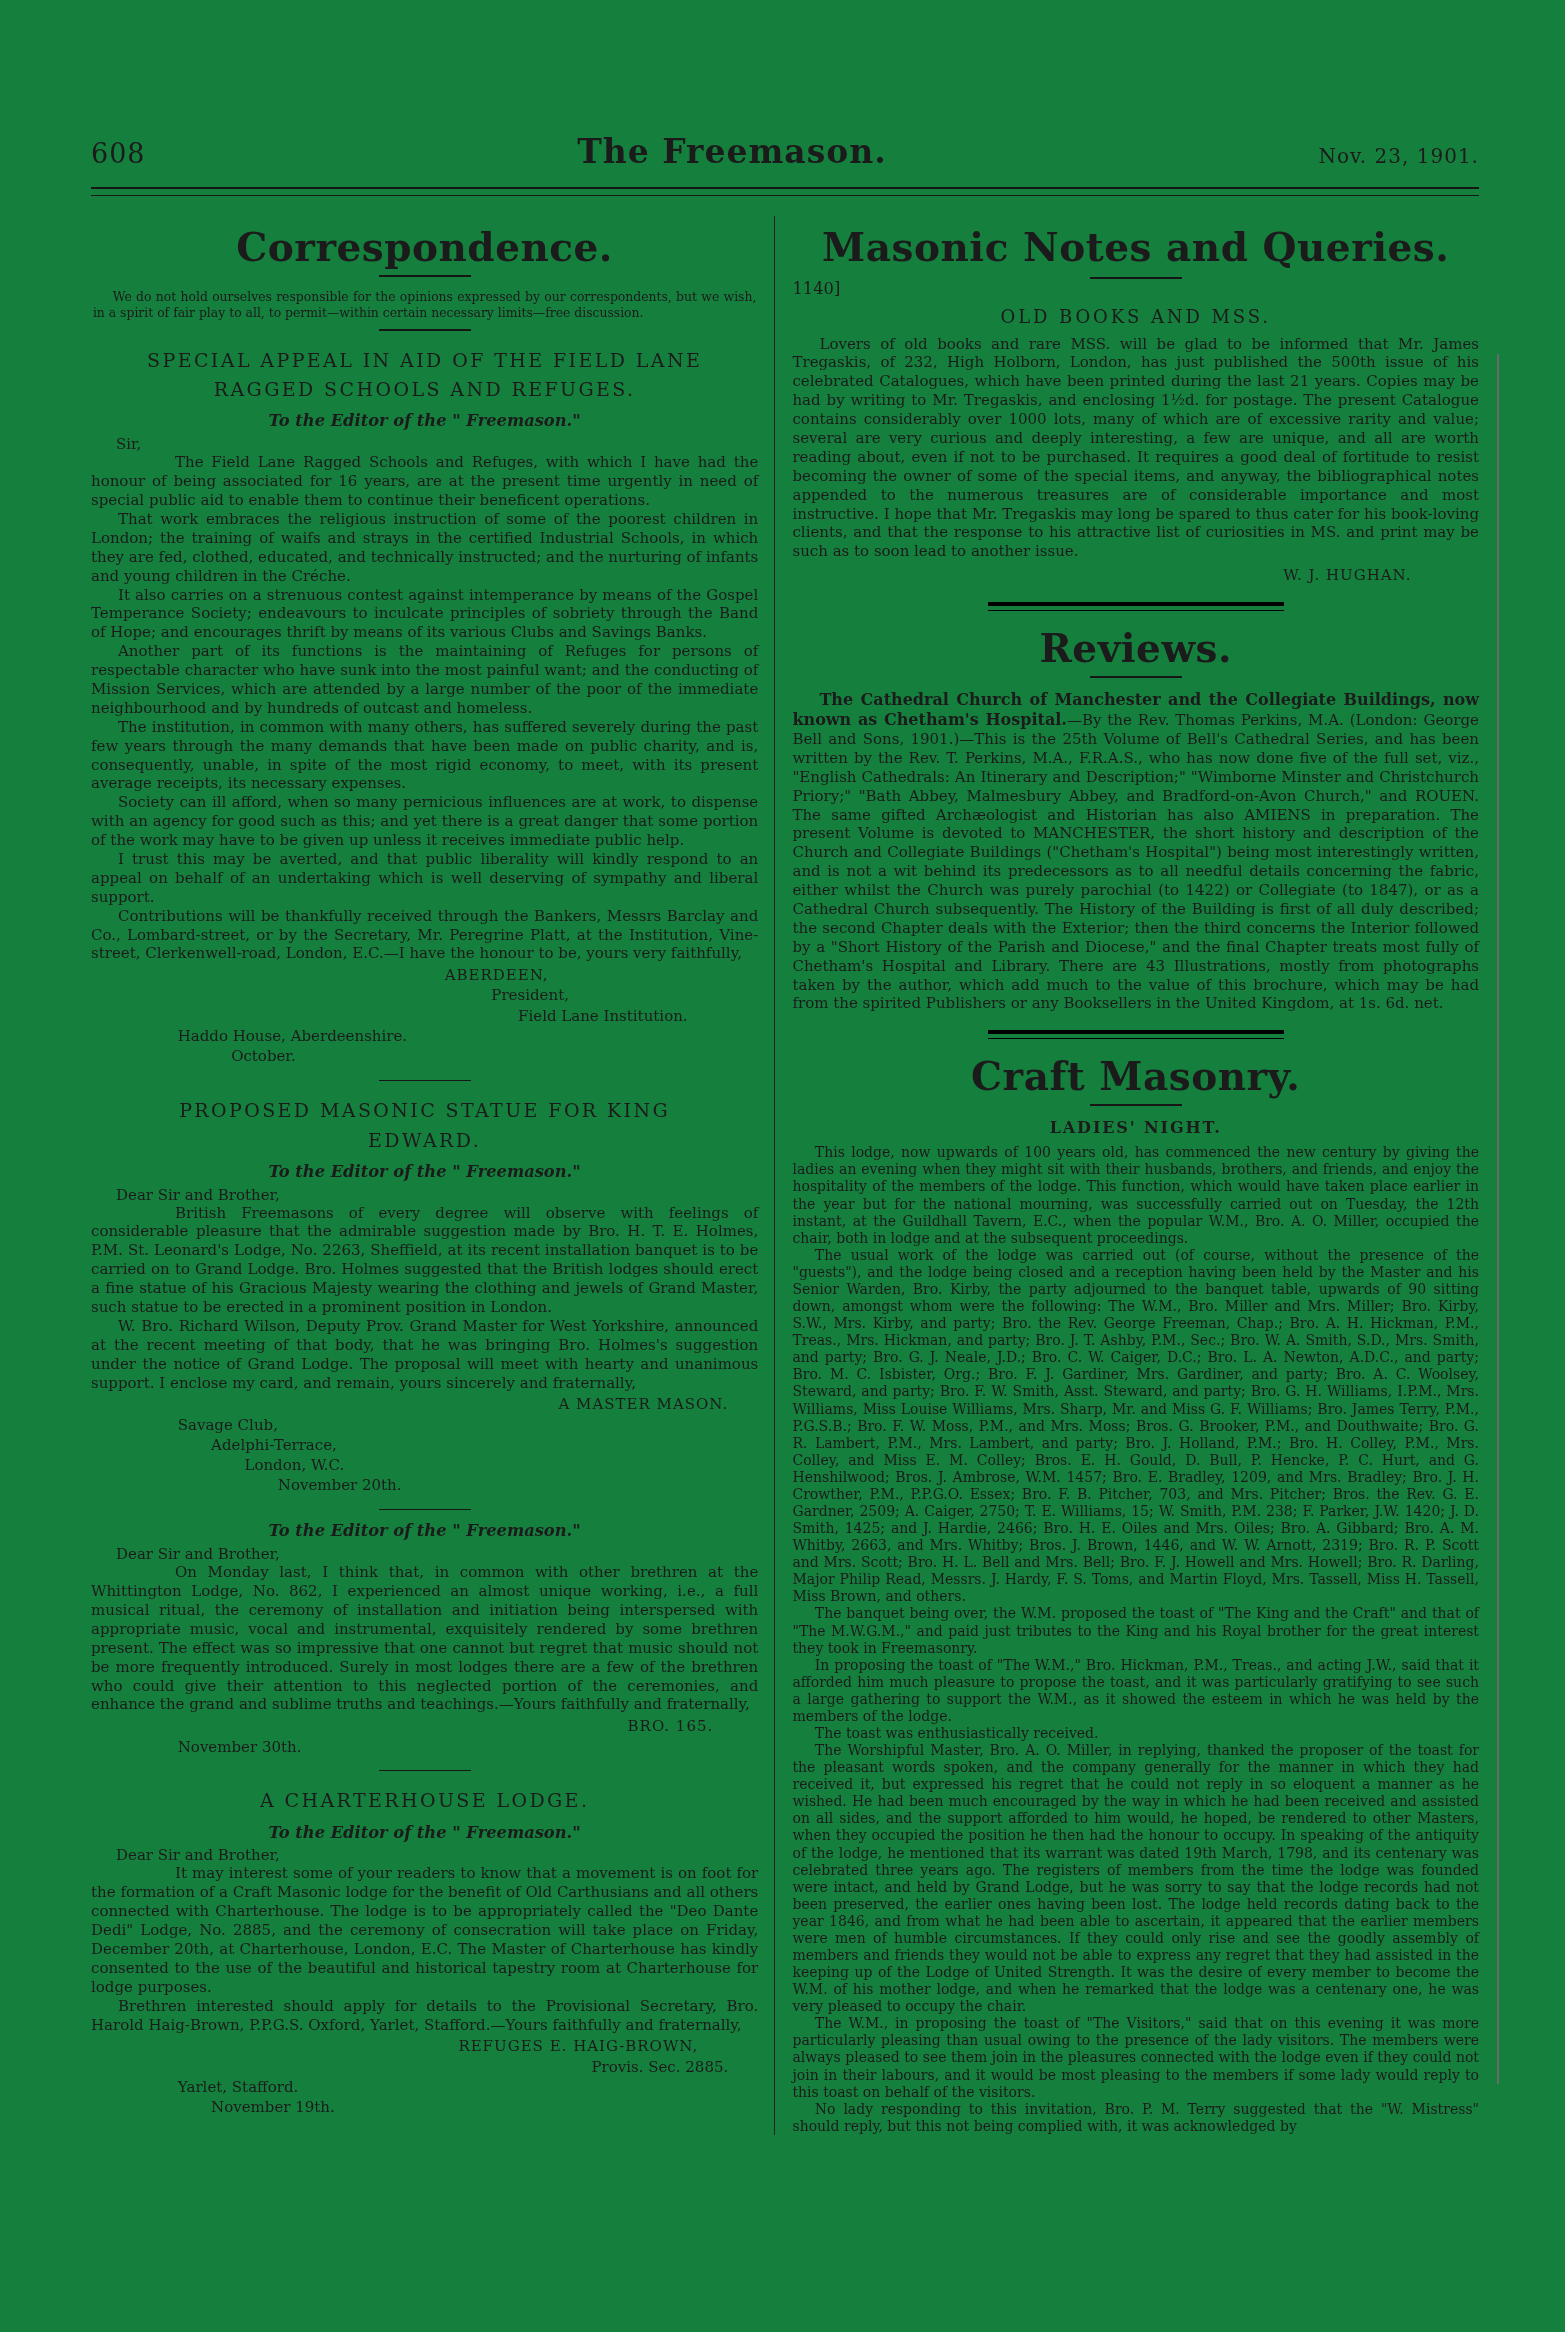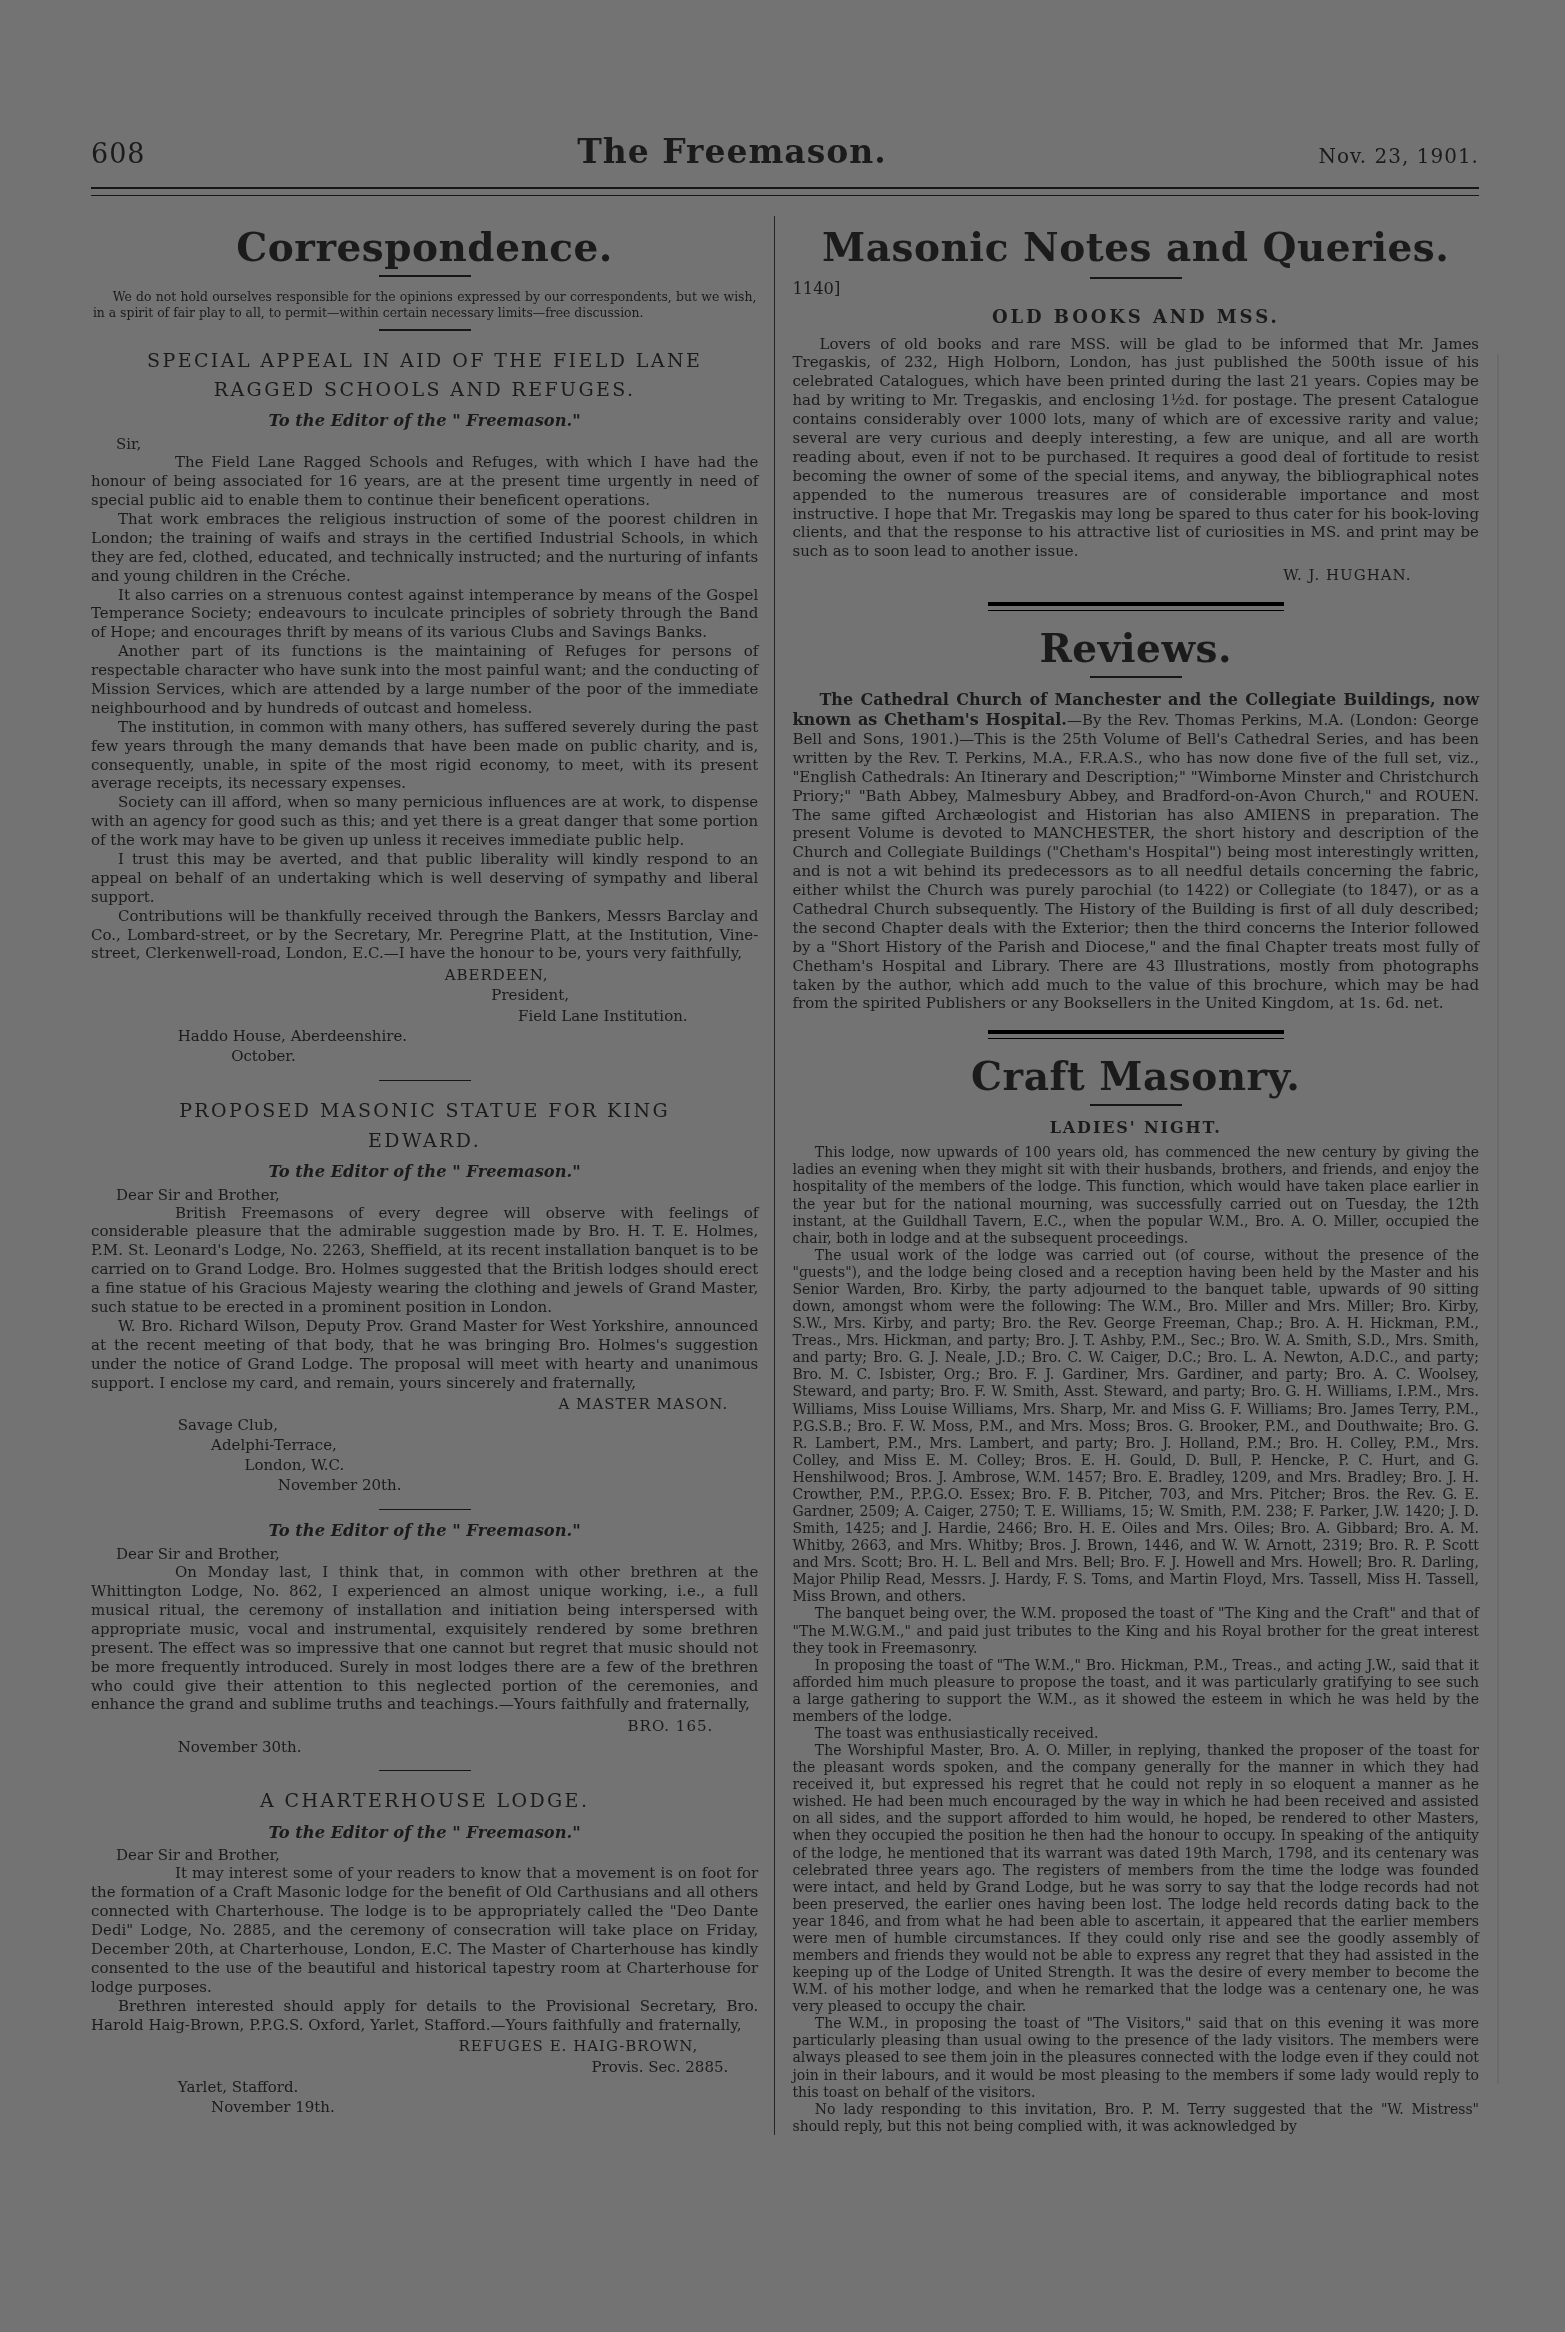--- a/index.html
+++ b/index.html
@@ -1,17 +1,17 @@
 <!DOCTYPE html>
 <html><head>
 <meta charset="utf-8">
 <style>
   html,body{margin:0;padding:0;background:#e9e9e6;}
   .page{
-    position:relative;width:1566px;height:2332px;background:#737373;
+    position:relative;width:1566px;height:2332px;background:#15803d;
     font-family:"DejaVu Serif","Liberation Serif",serif;color:#1b1b1b;
     overflow:hidden;
   }
   
   .page-header{position:absolute;top:132px;left:91px;width:1388px;
     display:flex;justify-content:space-between;align-items:baseline;}
   .page-number{font-size:27px;letter-spacing:1px;}
   .journal-title{font-size:33px;font-weight:bold;letter-spacing:1px;}
   .issue-date{font-size:20px;letter-spacing:1px;}
   .header-rule{position:absolute;top:187px;left:91px;width:1388px;height:5.7px;
@@ -43,21 +43,21 @@
   .sig-line,.addr-line{font-size:15px;line-height:1.35;}
   .pl13{padding-left:13%;}.pl18{padding-left:18%;}.pl21{padding-left:21%;}
   .pl23{padding-left:23%;}.pl28{padding-left:28%;}
   .pl53{padding-left:53%;}.pl60{padding-left:60%;}.pl64{padding-left:64%;}
   .ta-r{text-align:right;}
   .pr2{padding-right:2em;}.pr3{padding-right:3em;}.pr4{padding-right:4em;}.pr5{padding-right:4.5em;}
   
   .nq-meta{position:relative;height:25px;margin-top:1.9px;}
   .item-number{position:absolute;left:0;top:1.9px;font-size:16.3px;}
   .nq-meta .rule-short{margin-top:7.6px;}
-  .sub-caps{text-align:center;font-size:18px;letter-spacing:2.9px;font-weight:bold;margin:3.8px 0 7.6px;}
+  .sub-caps{text-align:center;font-size:18px;letter-spacing:2.9px;font-weight:normal;margin:3.8px 0 7.6px;}
   
   .review-lead{font-weight:bold;font-size:16px;}
   
   .lodge-heading{text-align:center;font-size:23px;font-weight:bold;letter-spacing:1.9px;margin:9.6px 0 1.9px;}
   .ladies{text-align:center;font-size:16px;letter-spacing:1.9px;margin:1.9px 0 7.6px;}
   .sig-block{margin:1.9px 0 3.8px;}
 </style>
 </head>
 <body>
 

